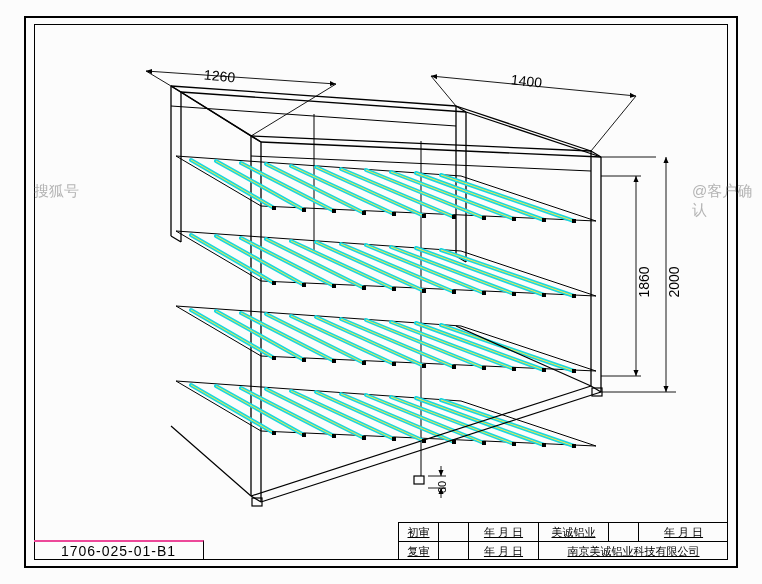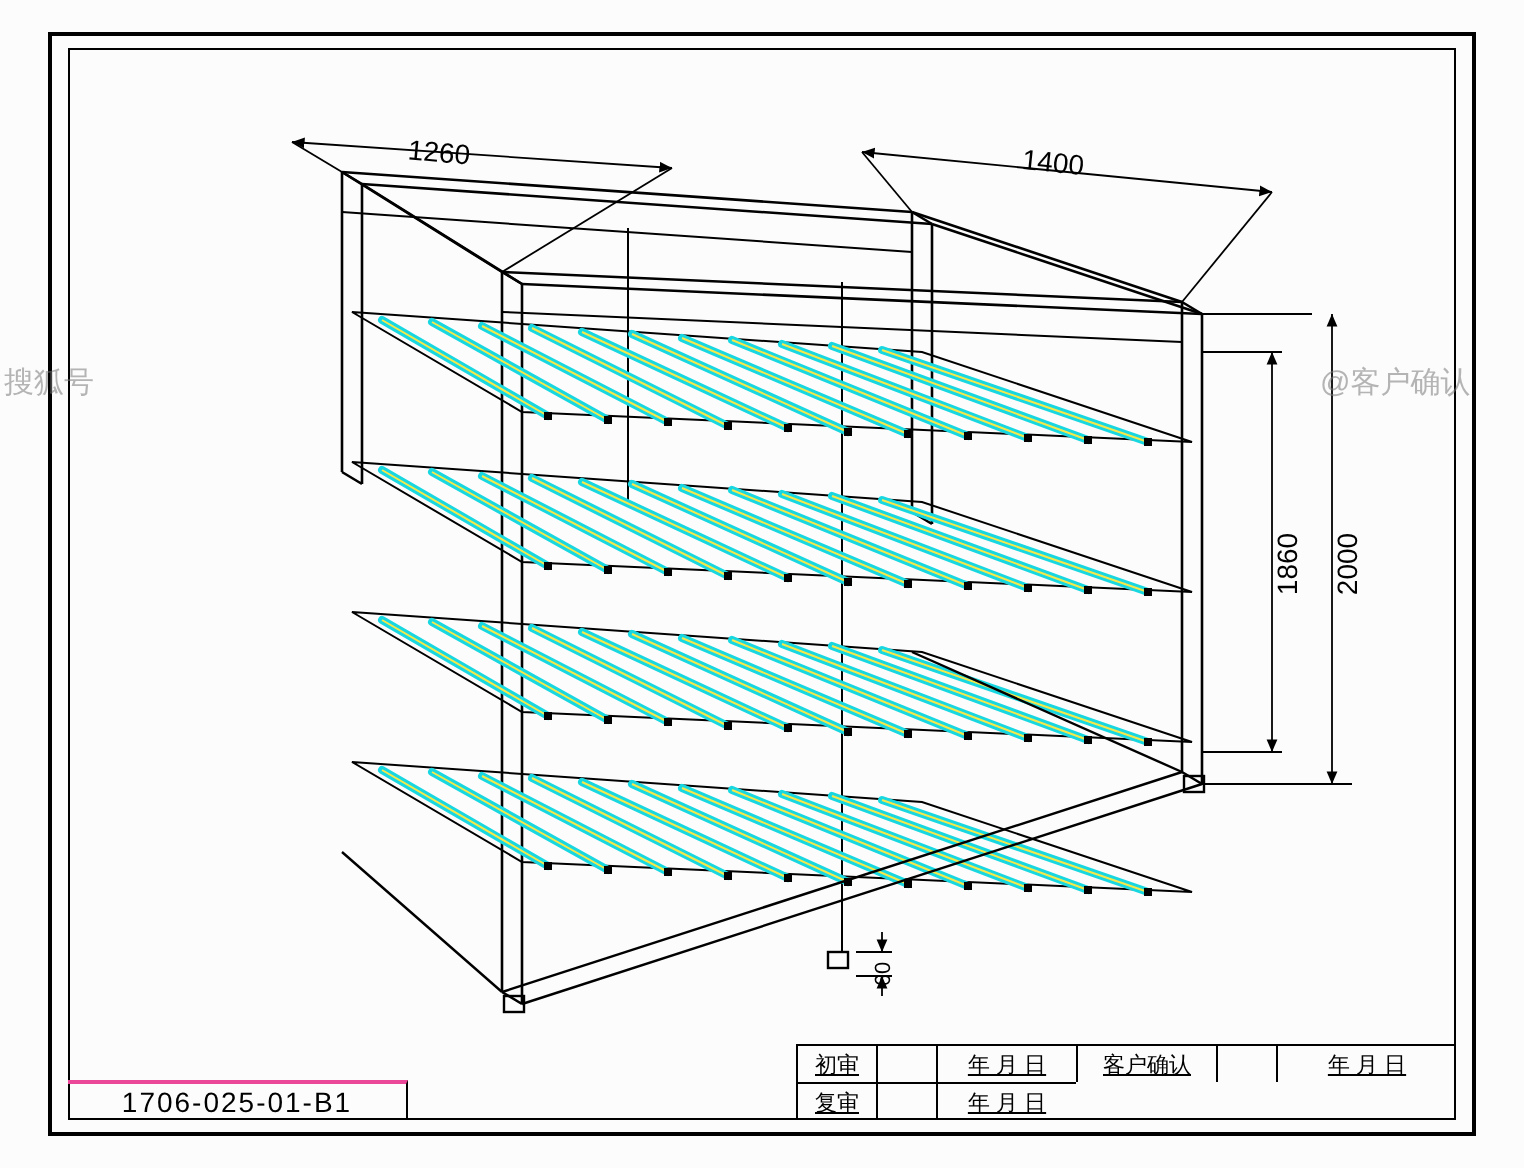--- a/index.html
+++ b/index.html
@@ -67,20 +67,21 @@
     align-items: center;
     justify-content: center;
     font-size: 14px;
     letter-spacing: 1px;
   }
   .watermark {
     position: absolute;
     font-size: 15px;
     color: rgba(120,120,120,0.55);
     pointer-events: none;
+    margin-left: 32px;
   }
   svg { display: block; }
 </style>
 </head>
 <body>
 
 <div class="sheet">
   <div class="border-outer"></div>
   <div class="border-inner"></div>
 
@@ -352,23 +353,24 @@
   </div>
 
   <div class="part-no-block">
     <span>1706-025-01-B1</span>
   </div>
 
   <div class="title-block">
     <div>初审</div>
     <div></div>
     <div>年 月 日</div>
-    <div>客户确认</div>
+    <div>美诚铝业</div>
     <div></div>
     <div>年 月 日</div>
     <div>复审</div>
     <div></div>
     <div>年 月 日</div>
+    <div style="grid-column: span 3;">南京美诚铝业科技有限公司</div>
   </div>
 </div>
 
 <span class="watermark" style="left:2px; top:182px;">搜狐号</span>
 <span class="watermark" style="left:660px; top:182px;">@客户确认</span>
 
 </body></html>

